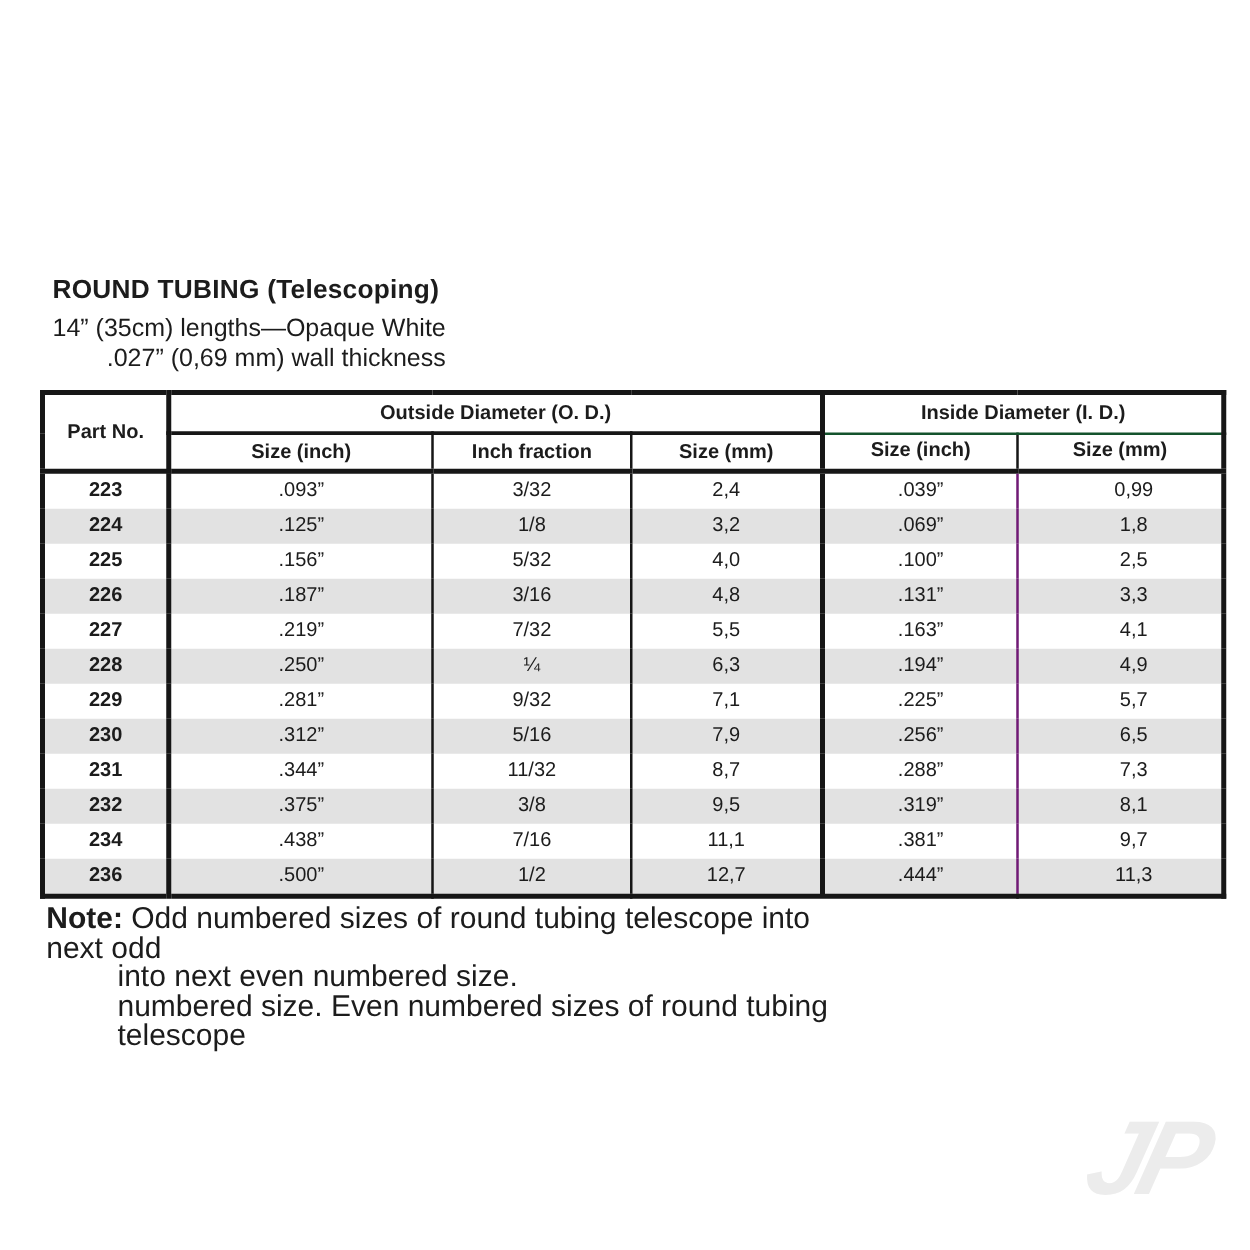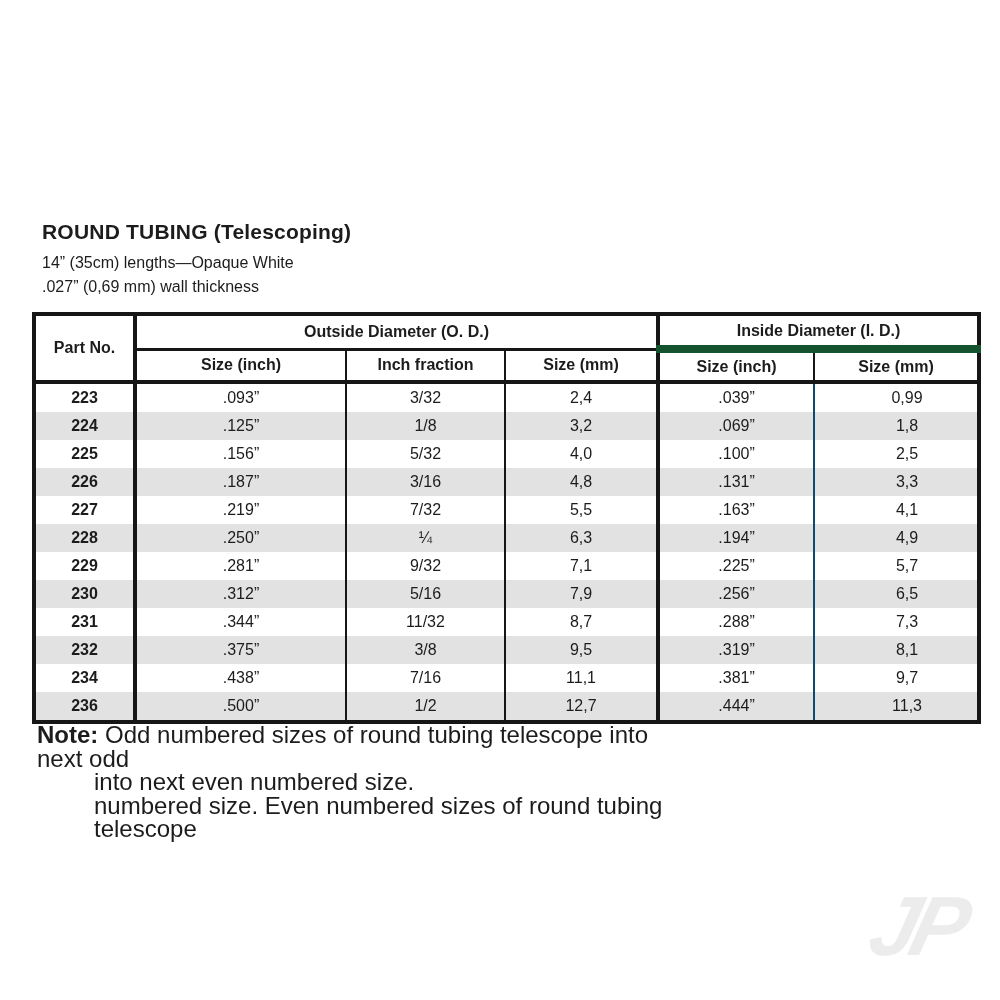--- a/index.html
+++ b/index.html
@@ -23,23 +23,24 @@
     left: 42px;
     top: 220px;
   }
   .doc-title {
     font-size: 21px;
     font-weight: bold;
     letter-spacing: 0.2px;
     margin: 0 0 7px 0;
   }
   .doc-subtitle {
-    font-size: 16px;
+    font-size: 20px;
     line-height: 24px;
     margin: 0;
+    text-align: right;
   }
 
   
   .spec-table {
     position: absolute;
     left: 32px;
     top: 312px;
     width: 945px;
     border-collapse: collapse;
     table-layout: fixed;
@@ -57,36 +58,36 @@
   .spec-table th { font-weight: bold; }
 
   
   tr.group-row th { height: 29px; }
   tr.sub-row th   { height: 27px; border-bottom: 4px solid #161616; }
   th.corner {
     border-right: 4px solid #161616;
     border-bottom: 4px solid #161616;
   }
   th.group-od { border-bottom: 3px solid #161616; }
-  th.group-id { border-bottom: 8px solid #14532d; border-left: 4px solid #161616; }
+  th.group-id { border-bottom: 2px solid #14532d; border-left: 4px solid #161616; }
   th.sub-1 { border-left: 4px solid #161616; }
   th.sub-2 { border-left: 2px solid #161616; }
   th.sub-3 { border-left: 2px solid #161616; }
   th.sub-4 { border-left: 4px solid #161616; }
   th.sub-5 { border-left: 2px solid #161616; }
 
   
   .spec-table tbody td { height: 28px; }
   .spec-table tbody tr:nth-child(even) { background: #e2e2e2; }
   .spec-table tbody td:nth-child(1) { font-weight: bold; }
   .spec-table tbody td:nth-child(2) { border-left: 4px solid #161616; }
   .spec-table tbody td:nth-child(3) { border-left: 2px solid #161616; }
   .spec-table tbody td:nth-child(4) { border-left: 2px solid #161616; }
   .spec-table tbody td:nth-child(5) { border-left: 4px solid #161616; }
-  .spec-table tbody td:nth-child(6) { border-left: 2px solid #0c4a6e; padding-left: 22px; }
+  .spec-table tbody td:nth-child(6) { border-left: 2px solid #701a75; padding-left: 22px; }
 
   
   .note-block {
     position: absolute;
     left: 37px;
     top: 723px;
     width: 640px;
     font-size: 24px;
     line-height: 23.5px;
   }

